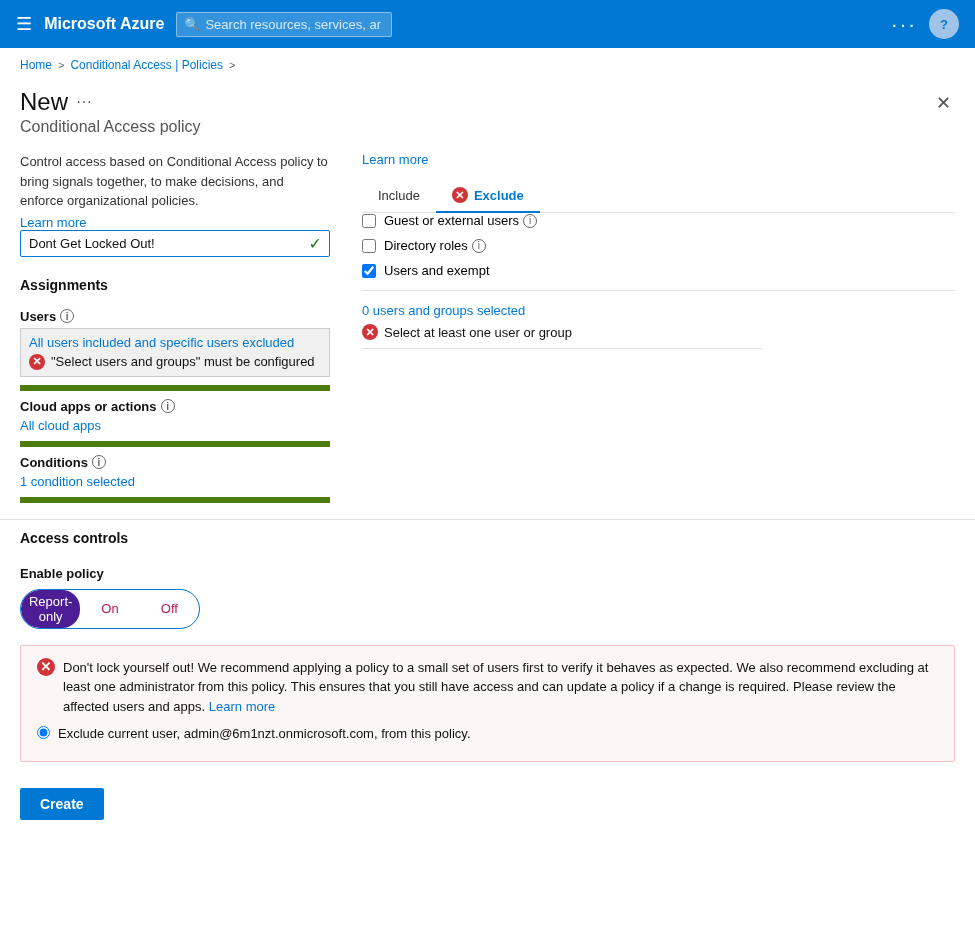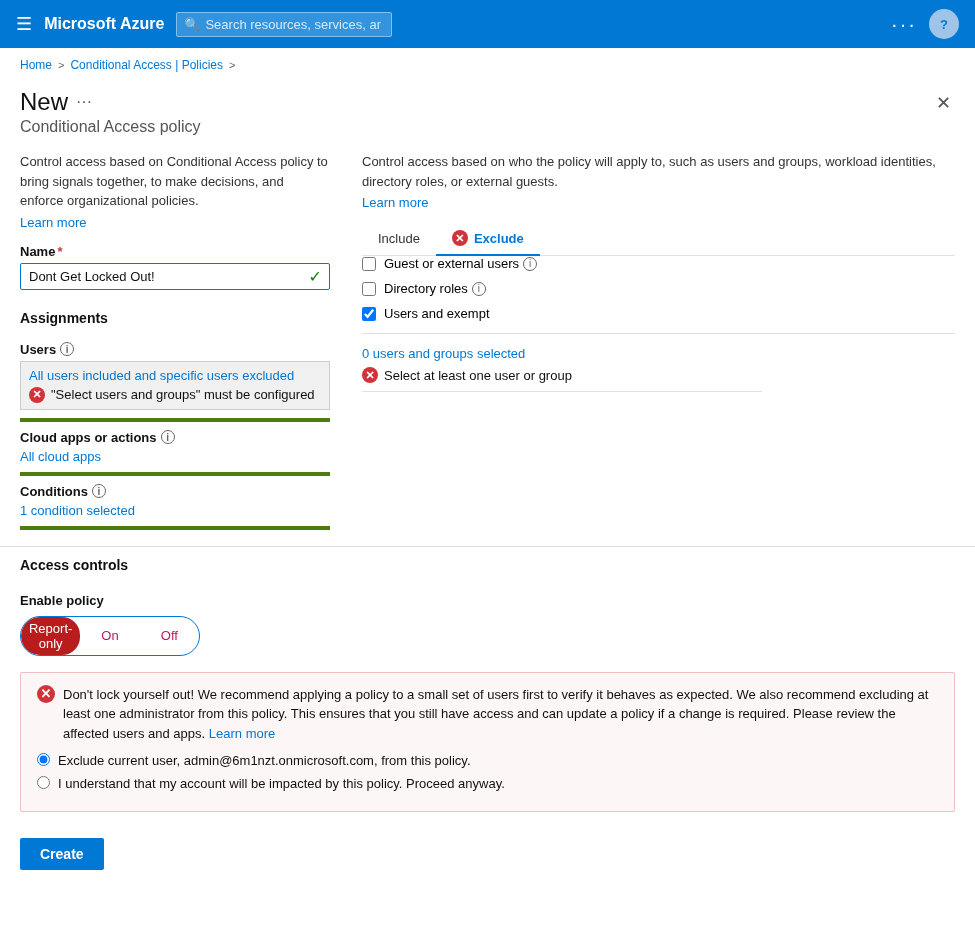--- a/index.html
+++ b/index.html
@@ -127,21 +127,21 @@
     
     .section-title {
       font-size: 14px;
       font-weight: 600;
       margin-top: 20px;
       margin-bottom: 8px;
       color: #111;
     }
 
     .assignment-item {
-      border-bottom: 4px solid #4d7c0f;
+      border-bottom: 6px solid #4d7c0f;
       padding: 8px 0;
     }
     .assignment-item-header {
       font-size: 13px;
       font-weight: 600;
       color: #111;
       display: flex;
       align-items: center;
       gap: 4px;
       cursor: pointer;
@@ -283,21 +283,21 @@
     }
     .toggle-option {
       flex: 1;
       text-align: center;
       padding: 4px 0;
       font-size: 13px;
       cursor: pointer;
       color: #be185d;
     }
     .toggle-option.selected {
-      background: #b91c1c;
+      background: #4c1d95;
       color: white;
       border-radius: 18px;
     }
 
     
     .warning-box {
       margin: 0 20px 16px;
       background: #fdf6f6;
       border: 1px solid #f0c0c0;
       border-radius: 2px;
@@ -379,23 +379,20 @@
       <button class="close-btn">✕</button>
     </div>
 
     <div class="main-content">
 
       <div class="left-panel">
         <p class="intro-text">Control access based on Conditional Access policy to bring signals together, to make decisions, and enforce organizational policies.</p>
         <a class="learn-more">Learn more</a>
 
         
-        <div class="field-label">
-          <span>Name</span><span class="required">*</span>
-        </div>
         <div class="name-input-wrap">
           <input class="name-input" type="text" value="Dont Get Locked Out!" style="">
           <span class="name-input-check">✓</span>
         </div>
 
         
         <div class="section-title">Assignments</div>
 
         
         <div class="assignment-item">
@@ -426,21 +423,20 @@
           <div class="assignment-item-header">
             <span>Conditions</span>
             <span class="info-icon">i</span>
           </div>
           <div class="assignment-value">1 condition selected</div>
         </div>
 
       </div>
 
       <div class="right-panel">
-        <p class="right-intro">Control access based on who the policy will apply to, such as users and groups, workload identities, directory roles, or external guests.</p>
         <a class="learn-more">Learn more</a>
 
         
         <div class="tabs">
           <div class="tab">
             <span>Include</span>
           </div>
           <div class="tab active">
             <span class="tab-error-icon">✕</span>
             <span>Exclude</span>
@@ -505,24 +501,20 @@
           <span>Don't lock yourself out! We recommend applying a policy to a small set of users first to verify it behaves as expected. We also recommend excluding at least one administrator from this policy. This ensures that you still have access and can update a policy if a change is required. Please review the affected users and apps.</span>
           <a class="learn-more">Learn more</a>
         </span>
       </div>
 
       <div class="radio-item">
         <input type="radio" name="lock-warn" id="radio1" checked="" style="">
         <label for="radio1">Exclude current user, admin@6m1nzt.onmicrosoft.com, from this policy.</label>
       </div>
 
-      <div class="radio-item">
-        <input type="radio" name="lock-warn" id="radio2" style="">
-        <label for="radio2">I understand that my account will be impacted by this policy. Proceed anyway.</label>
-      </div>
     </div>
 
     <div class="create-btn-wrap">
       <button class="create-btn">Create</button>
     </div>
 
   </div>
 </div>
 
 </body></html>

